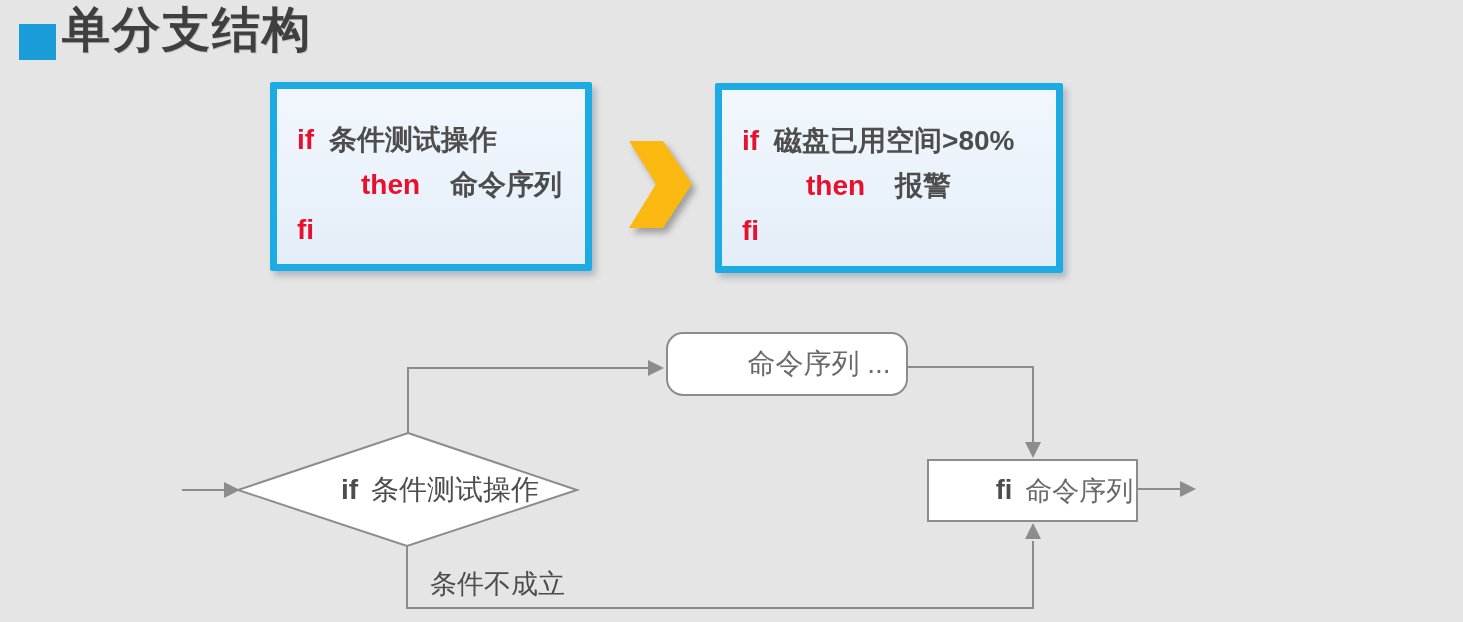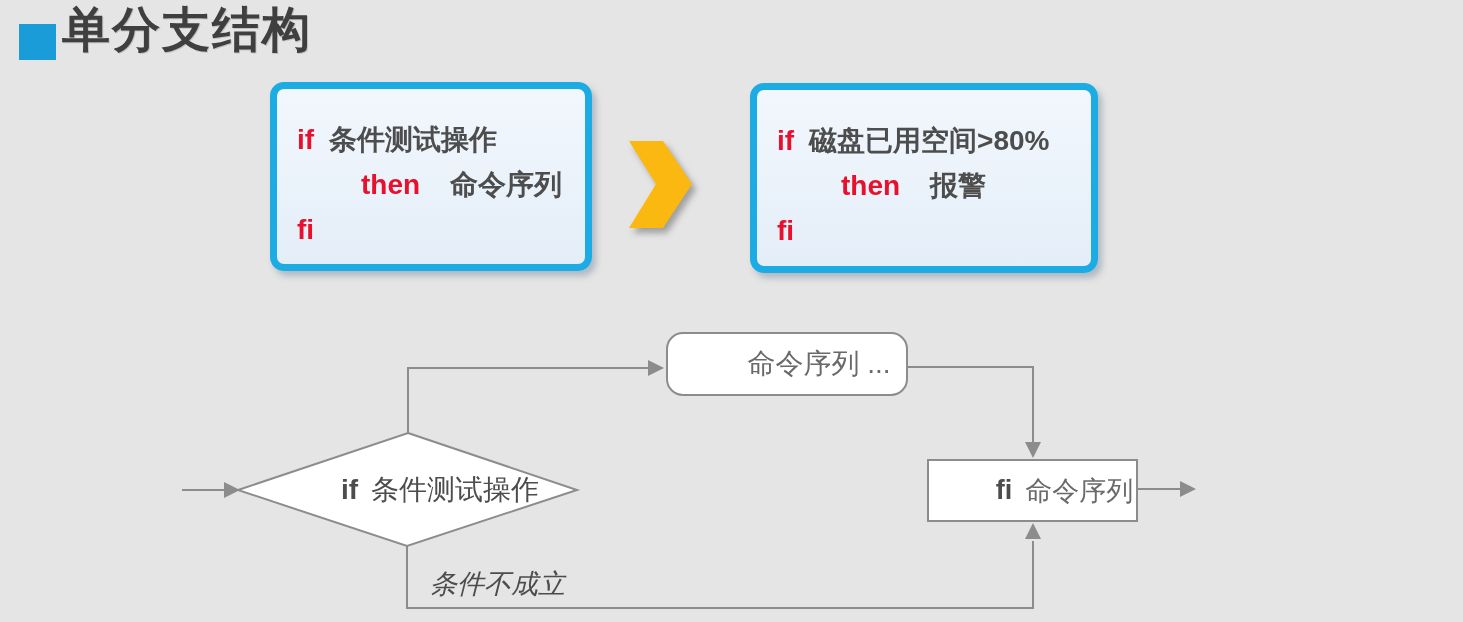--- a/index.html
+++ b/index.html
@@ -5,44 +5,44 @@
   html,body{margin:0;padding:0;background:#ffffff;}
   body{font-family:"Liberation Sans","DejaVu Sans",sans-serif;}
   #slide{position:relative;width:1463px;height:622px;background:#e5e5e5;overflow:hidden;}
 
   
   .title-bullet{position:absolute;left:19px;top:24px;width:37px;height:36px;background:#199CD8;}
   .page-title{position:absolute;left:62px;top:-2px;font-size:48px;font-weight:bold;
     color:#3F3F3F;letter-spacing:2px;line-height:64px;text-shadow:1px 1px 0 rgba(0,0,0,.15);}
 
   
-  .code-box{position:absolute;box-sizing:border-box;border:7px solid #1CACE3;border-radius:14px;
+  .code-box{position:absolute;box-sizing:border-box;border:7px solid #1CACE3;border-radius:2px;
     background:linear-gradient(180deg,#F2F7FD 0%,#E4EEF8 100%);
     box-shadow:4px 5px 6px rgba(110,130,150,.45);
     font-size:28px;font-weight:bold;color:#4D4D4D;padding-top:28px;}
   #syntax-box{left:270px;top:82px;width:322px;height:189px;}
-  #example-box{left:750px;top:83px;width:348px;height:190px;}
+  #example-box{left:715px;top:83px;width:348px;height:190px;}
   .code-line{height:45px;line-height:45px;padding-left:20px;white-space:nowrap;}
   .code-line.indent{padding-left:84px;}
   .kw{color:#E8112D;font-weight:bold;margin-right:15px;}
   .kw.wide{margin-right:30px;}
 
   
   .chevron-wrap{position:absolute;left:626px;top:141px;width:68px;height:88px;}
   .chevron-wrap svg{filter:drop-shadow(4px 5px 3px rgba(90,90,90,.5));}
 
   
   #flow-svg{position:absolute;left:0;top:0;}
   .flow-label{position:absolute;color:#4D4D4D;font-size:27px;white-space:nowrap;}
   .flow-center{display:flex;align-items:center;justify-content:center;padding-left:32px;}
   #diamond-label{left:238px;top:433px;width:340px;height:113px;font-size:28px;}
   #action-label{left:667px;top:333px;width:240px;height:62px;font-size:28px;color:#6A6A6A;}
   #end-label{left:928px;top:460px;width:209px;height:61px;font-size:27px;color:#6A6A6A;}
   #true-label{left:414px;top:333px;}
-  #false-label{left:430px;top:566px;font-style:italic;}
+  #false-label{left:430px;top:566px;}
   .flow-kw{font-weight:bold;color:#4D4D4D;margin-right:13px;}
   .flow-kw.after{margin-left:13px;margin-right:0;}
 </style>
 </head>
 <body>
 
 <div id="slide">
 
   <div class="title-bullet"></div>
   <div class="page-title">单分支结构</div>

